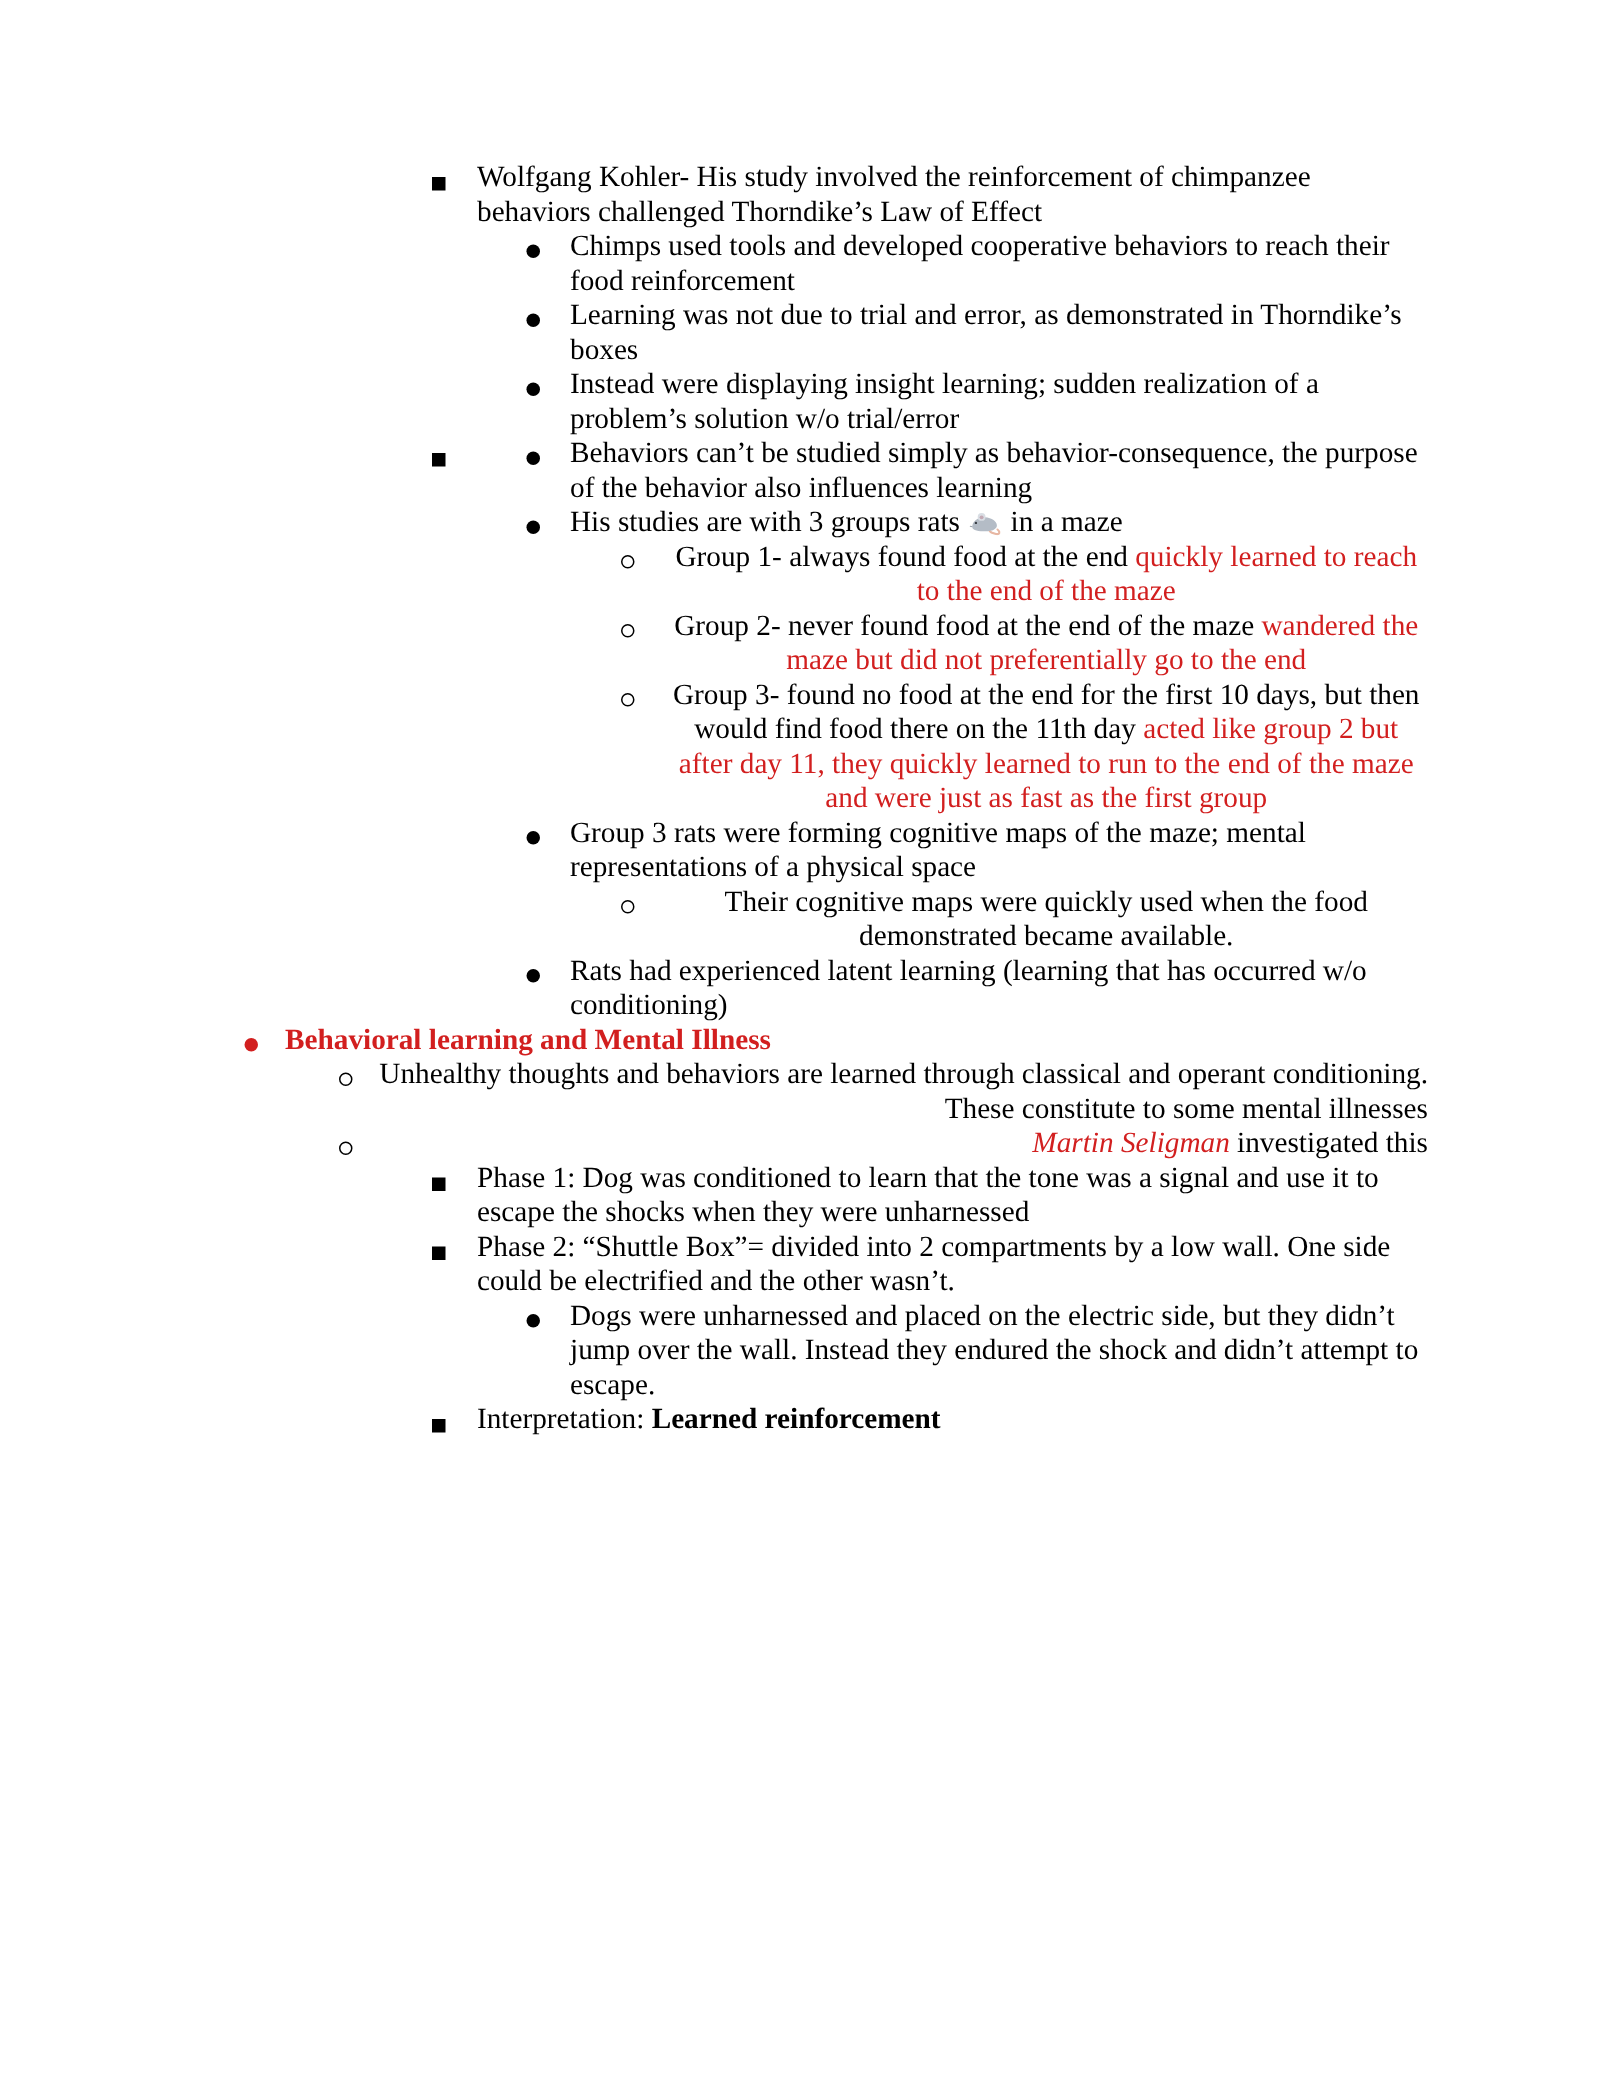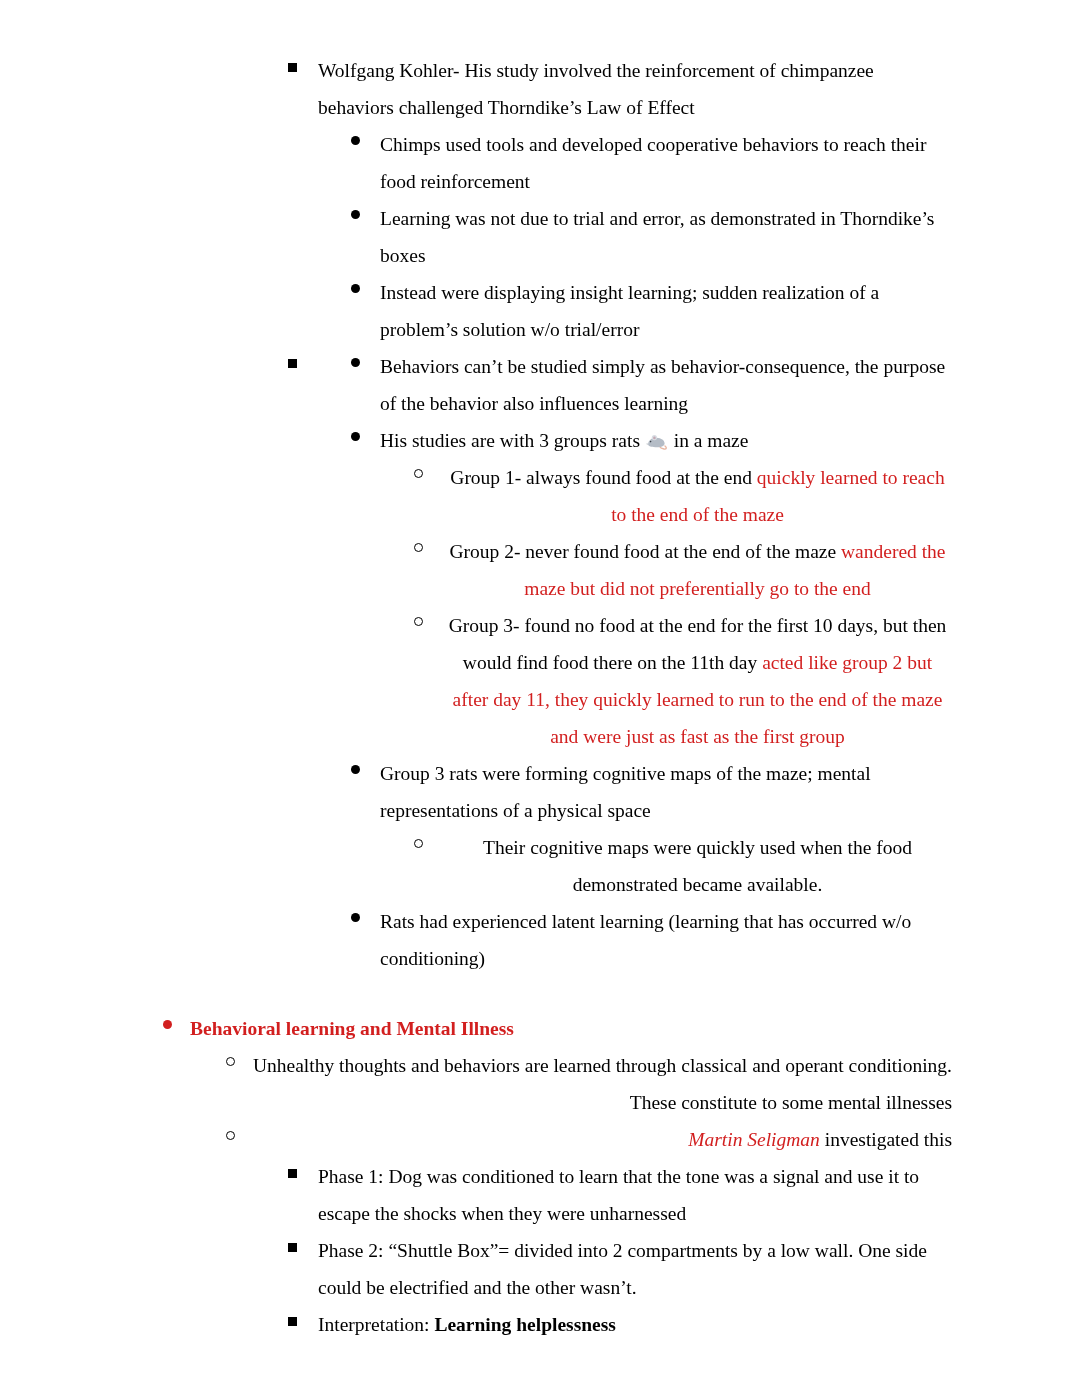--- a/index.html
+++ b/index.html
@@ -10,26 +10,26 @@
   body {
     width: 1080px;
     height: 1397px;
     font-family: "Liberation Serif", serif;
     color: #000000;
     overflow: hidden;
   }
   #doc {
     position: relative;
     width: 952px;
-    padding-top: 52px;
+    padding-top: 107px;
     font-size: 19.5px;
-    line-height: 37px;
+    line-height: 23px;
   }
   .item { position: relative; }
-  .lv0 { padding-left: 190px; margin-top: 33px; }
+  .lv0 { padding-left: 190px; }
   .lv1 { padding-left: 252px; text-align: right; }
   .lv2 { padding-left: 318px; }
   .lv3 { padding-left: 380px; }
   .lv4 { padding-left: 443px; text-align: center; }
   .bullet { position: absolute; top: 10px; }
   .lv0 > .bullet { left: 163px; }
   .lv1 > .bullet { left: 226px; }
   .lv2 > .bullet { left: 288px; }
   .lv3 > .bullet { left: 351px; }
   .lv4 > .bullet { left: 414px; }
@@ -70,14 +70,15 @@
     <div class="item lv4"><span class="bullet circle"></span><span class="text"><span>Group 2- never found food at the end of the maze </span><span class="red">wandered the maze but did not preferentially go to the end</span></span></div>
     <div class="item lv4"><span class="bullet circle"></span><span class="text"><span>Group 3- found no food at the end for the first 10 days, but then would find food there on the 11th day </span><span class="red">acted like group 2 but after day 11, they quickly learned to run to the end of the maze and were just as fast as the first group</span></span></div>
     <div class="item lv3"><span class="bullet disc"></span><span class="text"><span>Group 3 rats were forming cognitive maps of the maze; mental representations of a physical space</span></span></div>
     <div class="item lv4"><span class="bullet circle"></span><span class="text"><span>Their cognitive maps were quickly used when the food demonstrated became available.</span></span></div>
     <div class="item lv3"><span class="bullet disc"></span><span class="text"><span>Rats had experienced latent learning (learning that has occurred w/o conditioning)</span></span></div>
     <div class="item lv0"><span class="bullet disc red-bullet"></span><span class="text"><span class="bold red">Behavioral learning and Mental Illness</span></span></div>
     <div class="item lv1"><span class="bullet circle"></span><span class="text"><span>Unhealthy thoughts and behaviors are learned through classical and operant conditioning. These constitute to some mental illnesses</span></span></div>
     <div class="item lv1"><span class="bullet circle"></span><span class="text"><span class="italic red">Martin Seligman</span><span> investigated this</span></span></div>
     <div class="item lv2"><span class="bullet square"></span><span class="text"><span>Phase 1: Dog was conditioned to learn that the tone was a signal and use it to escape the shocks when they were unharnessed</span></span></div>
     <div class="item lv2"><span class="bullet square"></span><span class="text"><span>Phase 2: “Shuttle Box”= divided into 2 compartments by a low wall. One side could be electrified and the other wasn’t.</span></span></div>
-    <div class="item lv2"><span class="bullet square"></span><span class="text"><span>Interpretation: </span><span class="bold">Learning helplessness</span></span></div>
+    <div class="item lv3"><span class="bullet disc"></span><span class="text"><span>Dogs were unharnessed and placed on the electric side, but they didn’t jump over the wall. Instead they endured the shock and didn’t attempt to escape.</span></span></div>
+    <div class="item lv2"><span class="bullet square"></span><span class="text"><span>Interpretation: </span><span class="bold">Learned reinforcement</span></span></div>
   </div>
 
 </body></html>

